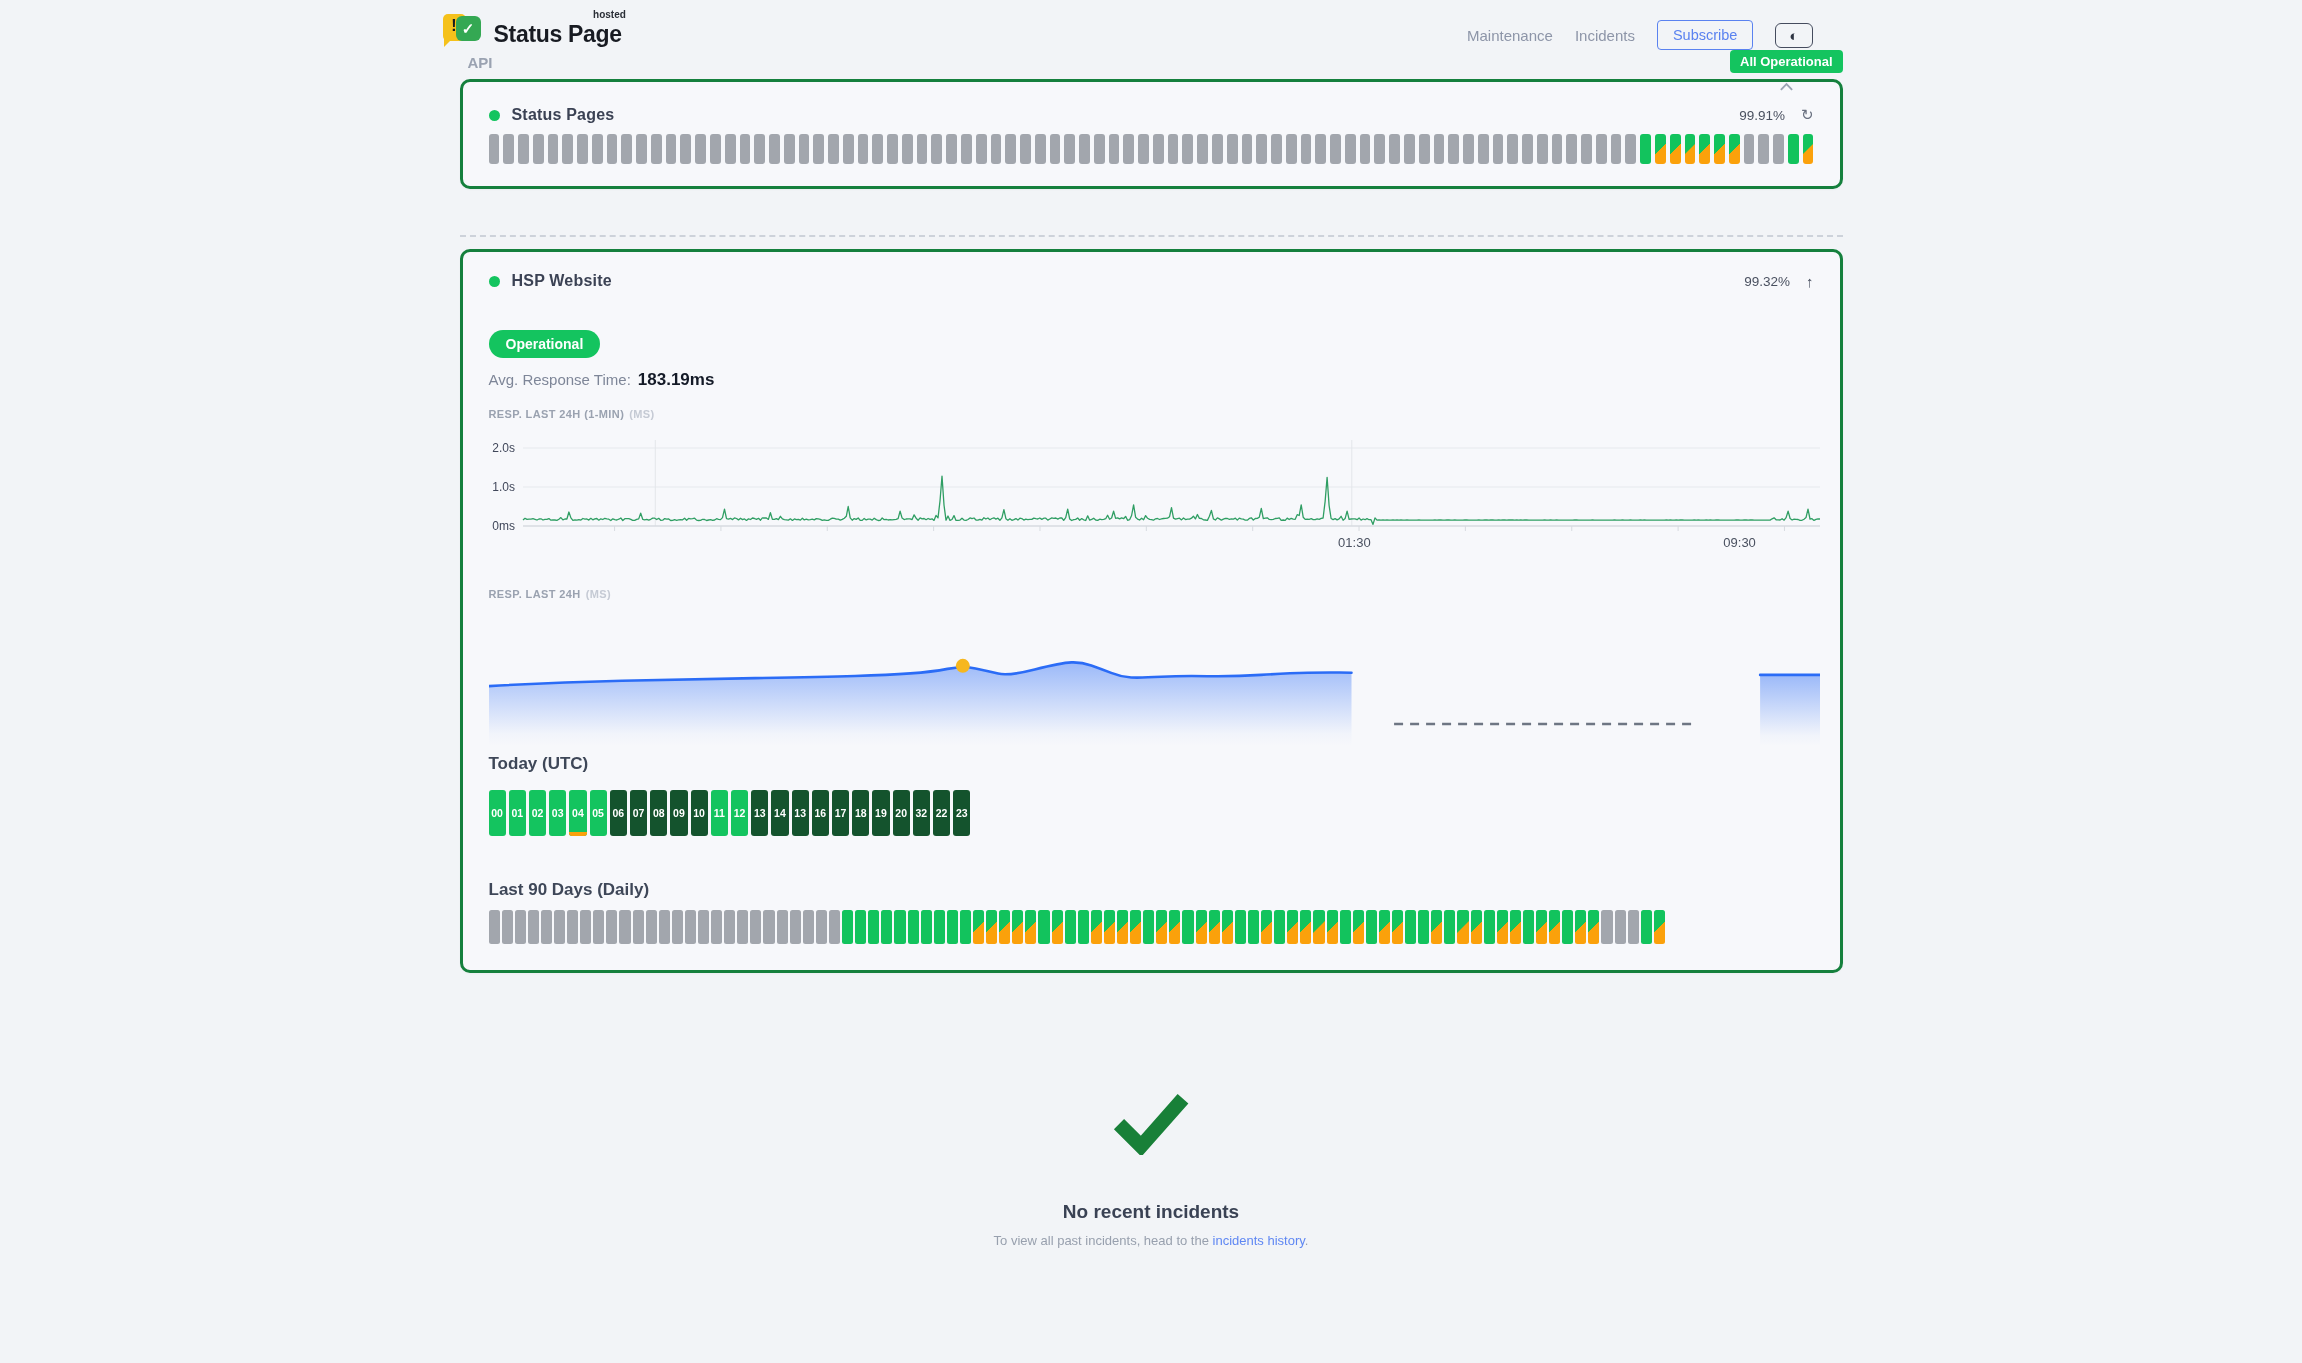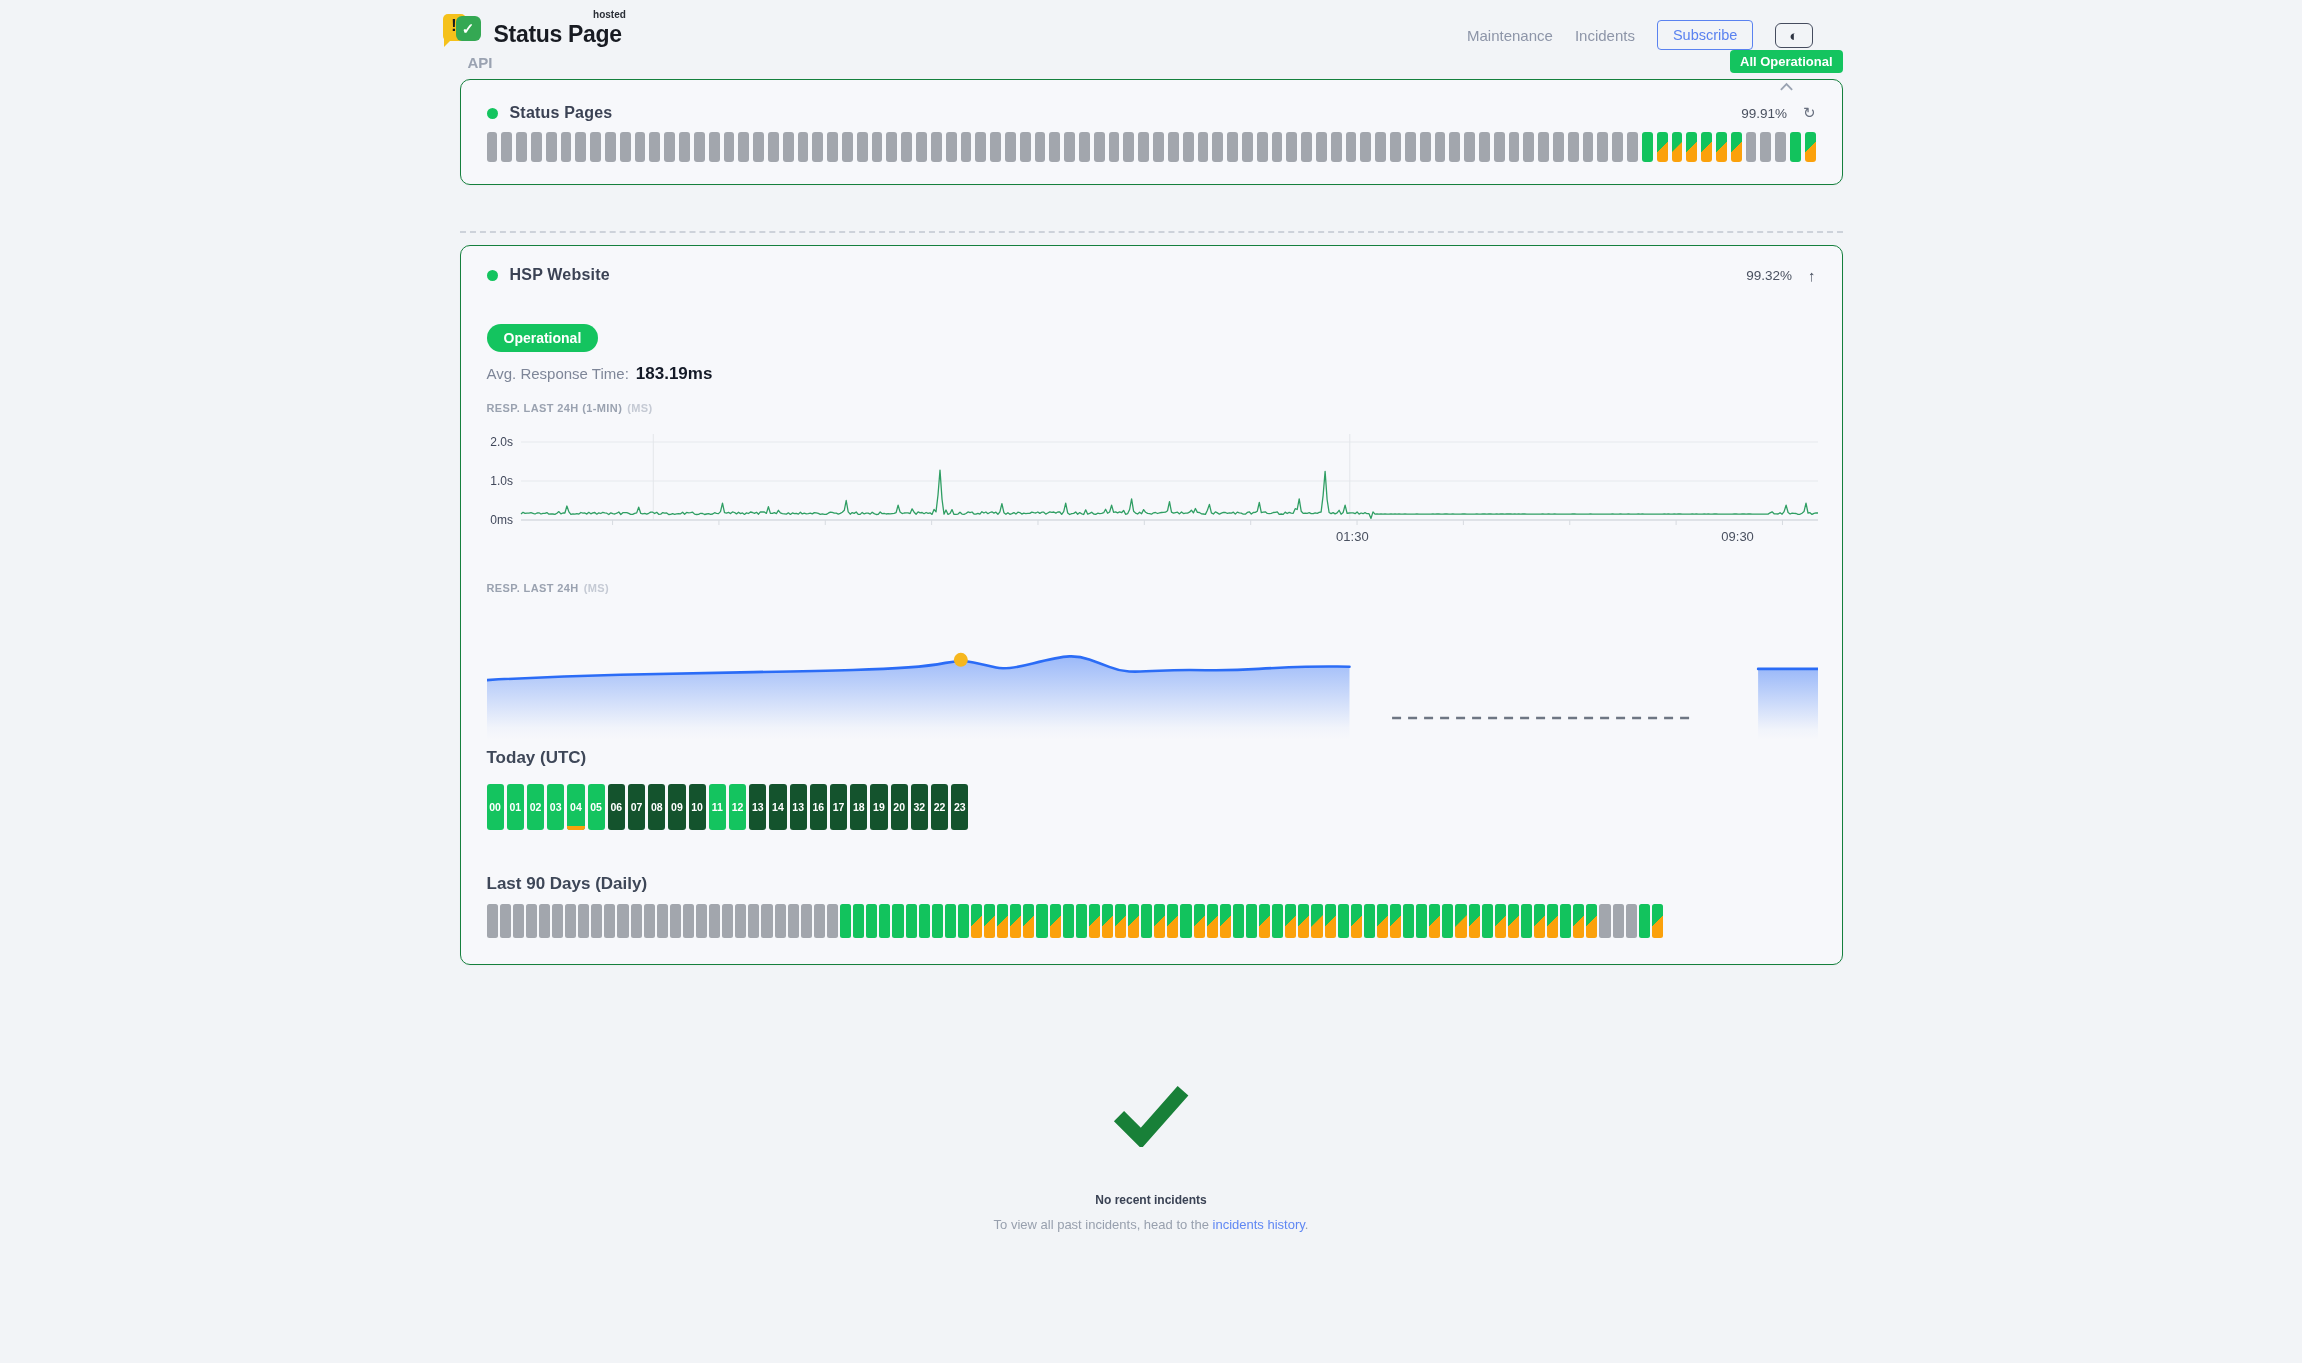--- a/index.html
+++ b/index.html
@@ -22,21 +22,21 @@
   .header-right { display:flex; align-items:center; gap:22px; margin-right:30px; padding-top:4px; }
   .nav-link { color:#8d95a8; font-size:15px; cursor:pointer; text-decoration:none; }
   .subscribe-btn { color:#5a82f0; border:1px solid #5a82f0; background:transparent; border-radius:4px; font-size:14.5px; padding:6px 15px; cursor:pointer; font-family:inherit; }
   .theme-btn { border:1px solid #454c5e; background:transparent; border-radius:6px; padding:3px 13px; font-size:15px; color:#2d3442; cursor:pointer; font-family:inherit; }
   .status-badge-row { position:absolute; right:0; top:50px; display:flex; align-items:center; gap:9px;flex-direction:column; }
   .all-op-badge { background:#14c45f; color:#fff; font-size:13px; font-weight:700; padding:4px 10px; border-radius:4px; cursor:pointer; }
   .chev { width:15px; height:10px; stroke:#9aa3b2; stroke-width:2; fill:none; cursor:pointer; }
 
   
   .group-title { font-size:15px; color:#9aa2b1; font-weight:700; margin-left:8px; }
-  .card { background:#f7f8fb; border:1px solid #15803d; border-radius:10px; box-shadow:0 1px 2px rgba(16,24,40,.03); }
+  .card { background:#f7f8fb; border:3px solid #15803d; border-radius:10px; box-shadow:0 1px 2px rgba(16,24,40,.03); }
   .api-card { margin-top:8px; padding:24px 26px 22px; }
   .comp-row { display:flex; align-items:center; }
   .dot { width:11px; height:11px; border-radius:50%; background:#14c45f; margin-right:12px; }
   .comp-name { font-size:16px; color:#3b4254; font-weight:600; letter-spacing:.2px; }
   .spacer { flex:1; }
   .pct { font-size:13.5px; color:#4a5160; }
   .refresh { margin-left:16px; color:#6a7180; font-size:15px; cursor:pointer; }
   .trend { margin-left:16px; color:#4a5160; font-size:15px; }
 
   .bars { display:flex; gap:4px; margin-top:10px; }
@@ -64,21 +64,21 @@
   .hour { position:relative; flex:1; height:46px; border-radius:3px; display:flex; align-items:center; justify-content:center; cursor:pointer; }
   .hour.up { background:#14c45f; } .hour.nodata { background:#14532d; }
   .hour span { color:#fff; font-size:10.5px; font-weight:600; }
   .hour-accent { position:absolute; left:0; right:0; bottom:0; height:4px; background:#fba10b; border-radius:0 0 3px 3px; }
   .ninety-bars { width:1176px; gap:2px; }
   .ninety-bars .ubar { height:34px; border-radius:2.5px; }
 
   
   .no-incidents { text-align:center; margin-top:118px; }
   .check { width:80px; height:64px; stroke:#188038; stroke-width:13; fill:none; }
-  .ni-title { margin-top:42px; font-size:12px; font-weight:700; color:#3a4254; }
+  .ni-title { margin-top:42px; font-size:19px; font-weight:700; color:#3a4254; }
   .ni-sub { margin-top:10px; font-size:13px; color:#98a0ae; }
   .ni-sub .link { color:#5f87f3; cursor:pointer; text-decoration:none; }
 </style>
 </head>
 <body>
 
 <div class="page">
   <div class="wrap">
 
     <header>

